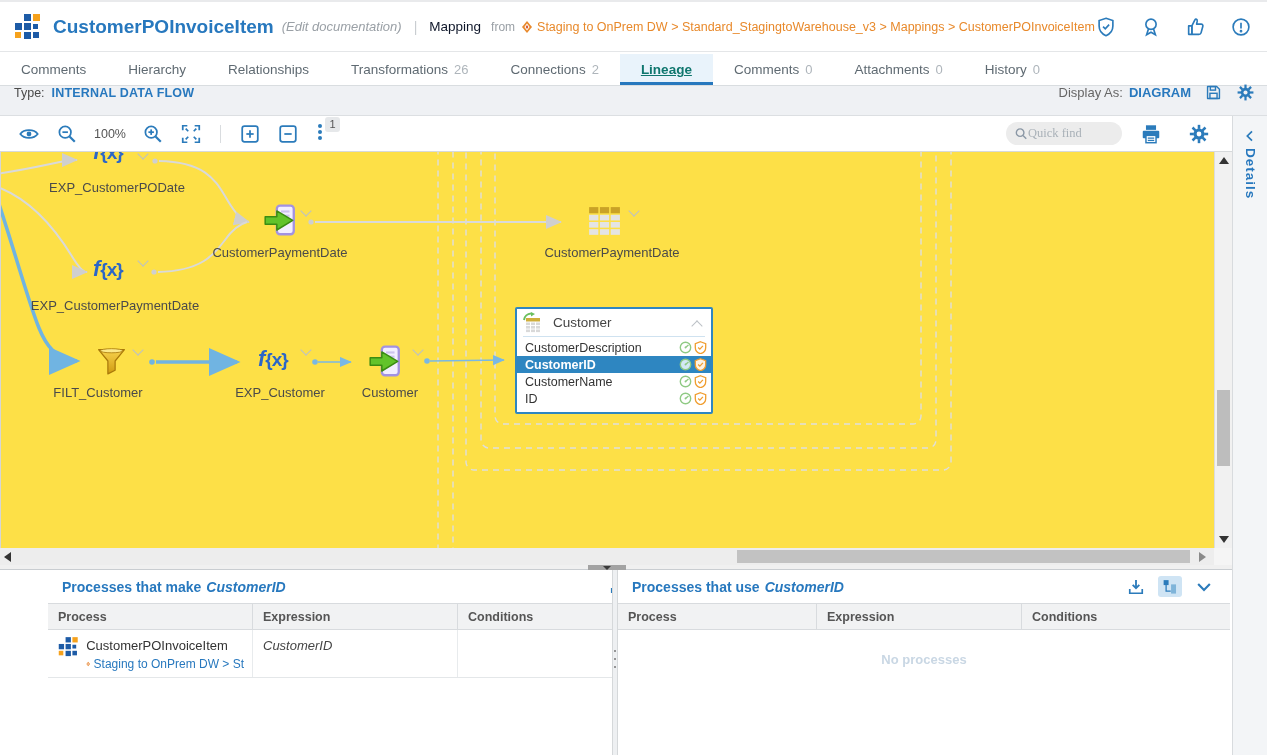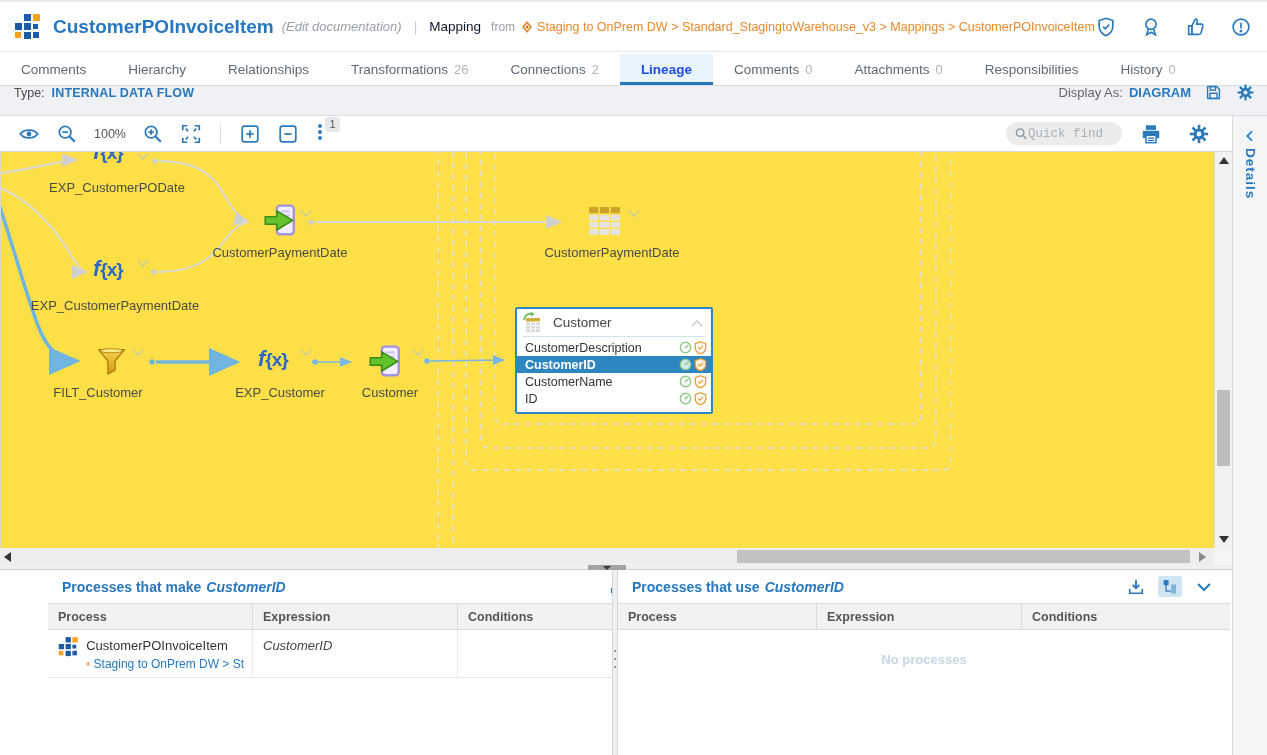--- a/index.html
+++ b/index.html
@@ -18,21 +18,21 @@
   .hdr .crumb { margin-left:6px; font-size:12.5px; color:#e8892b; white-space:nowrap; display:flex; align-items:center; gap:4px; }
   .hdr .right { margin-left:auto; display:flex; align-items:center; gap:23px; }
   .hicon { width:22px; height:22px; display:block; cursor:pointer; }
 
   
   .tabs { position:absolute; left:0; top:54px; width:1267px; height:32px; background:#fff; border-bottom:1px solid #d9dde0;
           display:flex; align-items:stretch; padding-left:0; }
   .tab { display:flex; align-items:center; padding:0 21px; font-size:13.5px; color:#5f6a72; cursor:pointer; white-space:nowrap; }
   .tab .count { font-size:13px; color:#aeb5bb; }
   .tab .count:not(:empty) { margin-left:6px; }
-  .tab.active { color:#1d4ed8; font-weight:700; background:#e9f3fb; box-shadow:inset 0 -3px 0 #2778be; }
+  .tab.active { color:#0f766e; font-weight:700; background:#e9f3fb; box-shadow:inset 0 -3px 0 #2778be;text-decoration:underline; }
 
   
   .typebar { position:absolute; left:0; top:86px; width:1267px; height:30px; background:#eff1f4; border-bottom:1px solid #dcdfe2;
              display:flex; align-items:center; padding:0 12px 16px 14px; }
   .typebar .tlabel { font-size:12.5px; color:#4a4a4a; }
   .typebar .tvalue { margin-left:7px; font-size:12.5px; font-weight:700; color:#2778be; letter-spacing:.2px; }
   .typebar .right { margin-left:auto; display:flex; align-items:center; gap:13px; }
   .typebar .dlabel { font-size:13px; color:#666; }
   .typebar .dvalue { font-size:13px; font-weight:700; color:#2778be; margin-left:-7px; }
   .sicon { width:19px; height:19px; display:block; cursor:pointer; }
@@ -41,21 +41,21 @@
   .dtoolbar { position:absolute; left:0; top:116px; width:1232px; height:36px; background:#fff; border-bottom:1px solid #d6d9db;
               display:flex; align-items:center; padding:0 14px 0 10px; }
   .ticon { width:22px; height:22px; display:block; cursor:pointer; margin:0 8px; }
   .zoomlvl { font-size:12.5px; color:#555; margin:0 8px; }
   .tsep { width:1px; height:18px; background:#d9dcdf; margin:0 10px; }
   .kebabwrap { position:relative; margin:0 6px; cursor:pointer; }
   .kbadge { position:absolute; left:12px; top:-4px; min-width:15px; height:15px; background:#e6e8ea; border-radius:3px;
             font-size:11px; color:#555; display:flex; align-items:center; justify-content:center; padding:0 3px; }
   .dtoolbar .right { margin-left:auto; display:flex; align-items:center; gap:10px; }
   .qfind { width:116px; height:23px; background:#ececec; border:none; border-radius:12px; display:flex; align-items:center; padding:0 8px; }
-  .qfind input { border:none; outline:none; background:transparent; font-size:12.5px; color:#6d28d9; width:86px; font-family:Liberation Mono, monospace; }
+  .qfind input { border:none; outline:none; background:transparent; font-size:12.5px; color:#6d28d9; width:86px; font-family:Liberation Serif, serif; }
   .qfind input::placeholder { color:#a9b1b8; }
 
   
   .details { position:absolute; left:1232px; top:116px; width:35px; height:639px; background:#f3f5f7; border-left:1px solid #d8dbde; }
   .details .chev { width:16px; height:16px; margin:12px auto 4px auto; display:block; cursor:pointer; }
   .details .vlabel { writing-mode:vertical-rl; font-size:13.5px; font-weight:700; color:#2778be; letter-spacing:1px;
                      margin:4px auto 0 auto; display:block; width:16px; text-align:left; cursor:pointer; }
 
   
   .canvas { position:absolute; left:0; top:152px; width:1214px; height:396px; background:#fde047; overflow:hidden; border-left:1px solid #d6d6d6; }
@@ -198,24 +198,20 @@
       </div>
     <div class="tab">
         <span>Comments</span>
         <span class="count">0</span>
       </div>
     <div class="tab">
         <span>Attachments</span>
         <span class="count">0</span>
       </div>
     <div class="tab">
-        <span>Responsibilities</span>
-        <span class="count"></span>
-      </div>
-    <div class="tab">
         <span>History</span>
         <span class="count">0</span>
       </div>
   </div>
 
   <div class="typebar">
     <span class="tlabel">Type:</span>
     <span class="tvalue">INTERNAL DATA FLOW</span>
     <span class="right">
       <span class="dlabel">Display As:</span>

